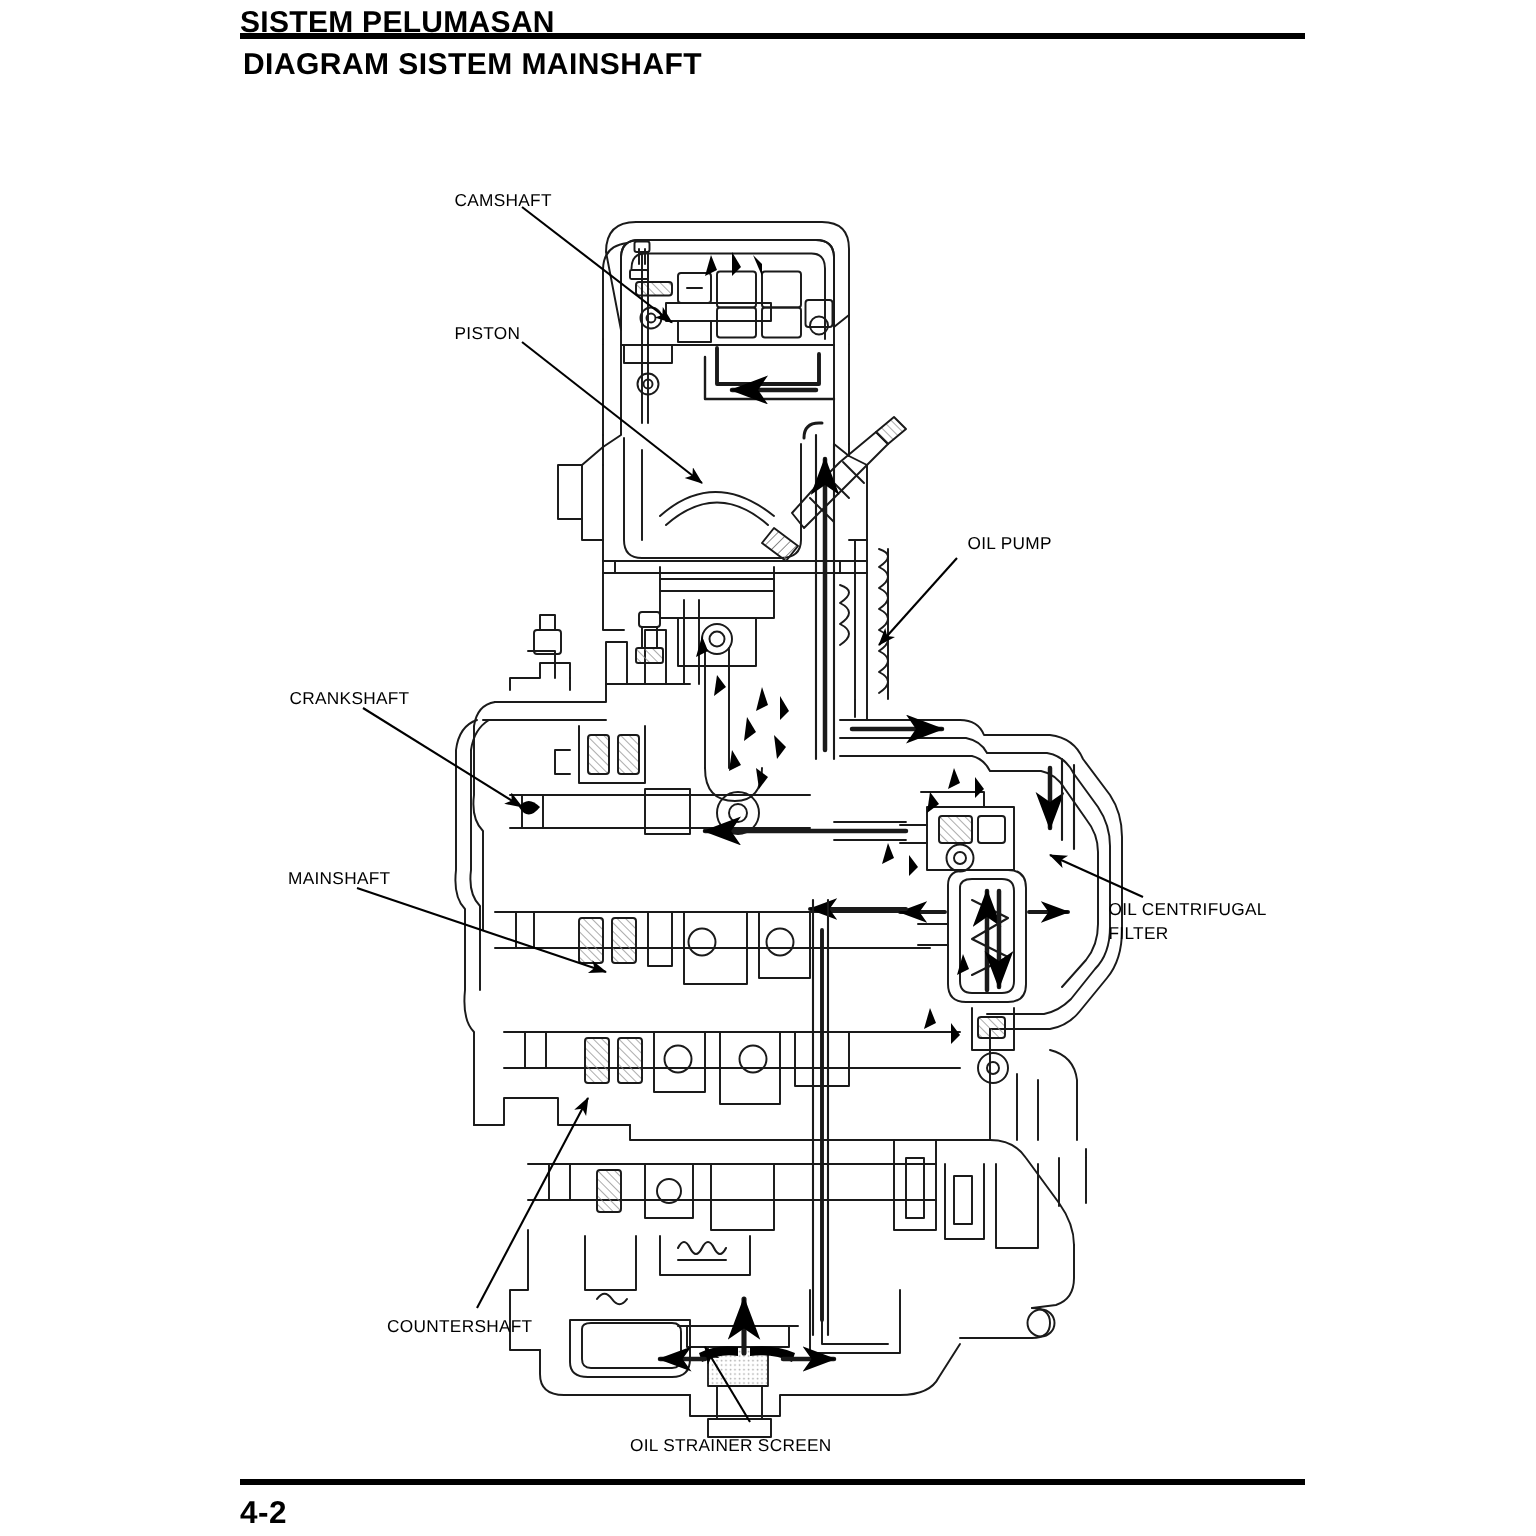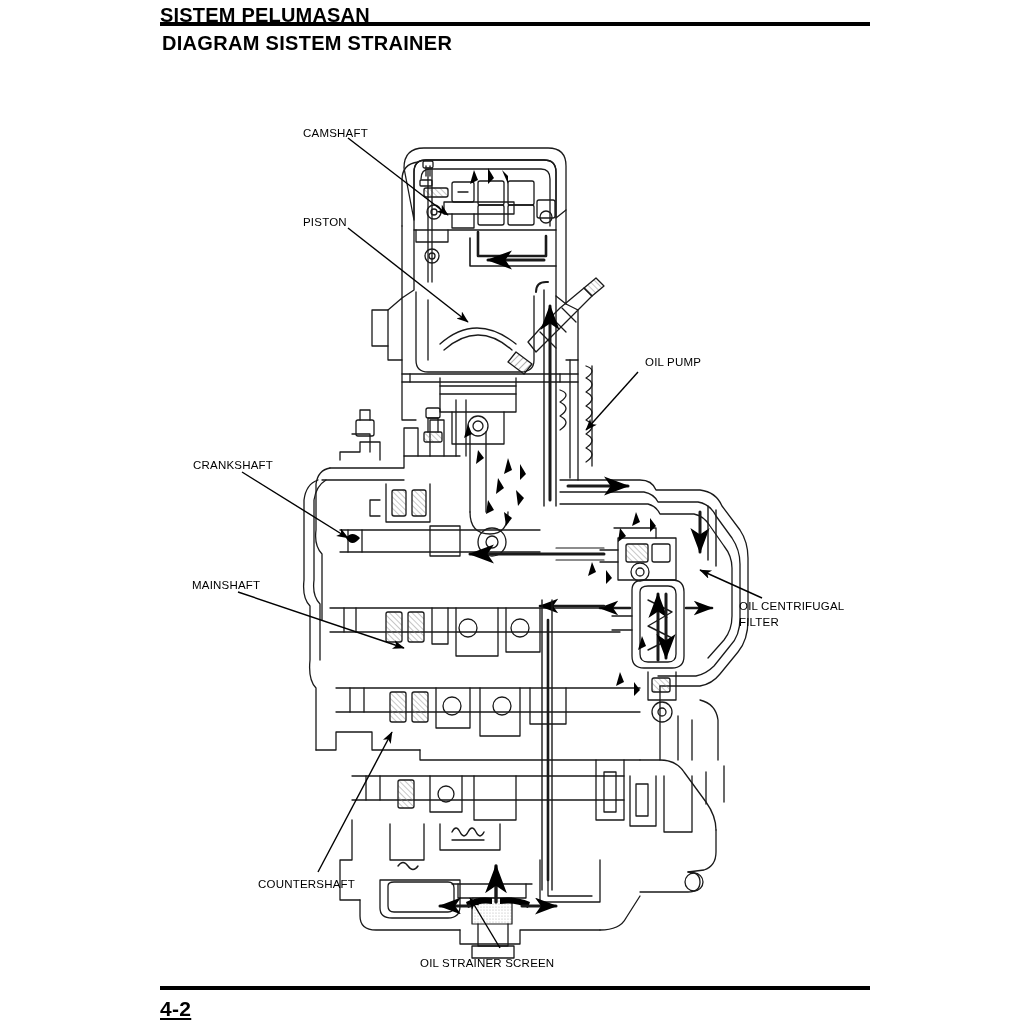--- a/index.html
+++ b/index.html
@@ -54,21 +54,20 @@
     height: 4px;
     background: #000000;
   }
   #page-number {
     position: absolute;
     left: 160px;
     top: 997px;
     font-size: 21px;
     font-weight: bold;
     letter-spacing: 0.3px;
-    text-decoration: underline;
   }
 
   
   #figure {
     position: absolute;
     left: 0;
     top: 60px;
     width: 916px;
     height: 920px;
   }
@@ -83,21 +82,21 @@
 </style>
 </head>
 <body>
 
 <div id="page">
 
   <div id="running-head">SISTEM PELUMASAN</div>
 
   <div id="header-rule"></div>
 
-  <div id="page-title">DIAGRAM SISTEM STRAINER</div>
+  <div id="page-title">DIAGRAM SISTEM MAINSHAFT</div>
 
   <div id="figure">
     <svg width="1024" height="920" viewBox="0 0 1024 920" xmlns="http://www.w3.org/2000/svg">
       <defs>
         <pattern id="hatchA" width="5" height="5" patternUnits="userSpaceOnUse" patternTransform="rotate(45)">
           <line x1="0" y1="0" x2="0" y2="5" stroke="#808080" stroke-width="1.2"></line>
         </pattern>
         <pattern id="hatchB" width="4" height="4" patternUnits="userSpaceOnUse" patternTransform="rotate(-45)">
           <line x1="0" y1="0" x2="0" y2="4" stroke="#909090" stroke-width="1"></line>
         </pattern>

